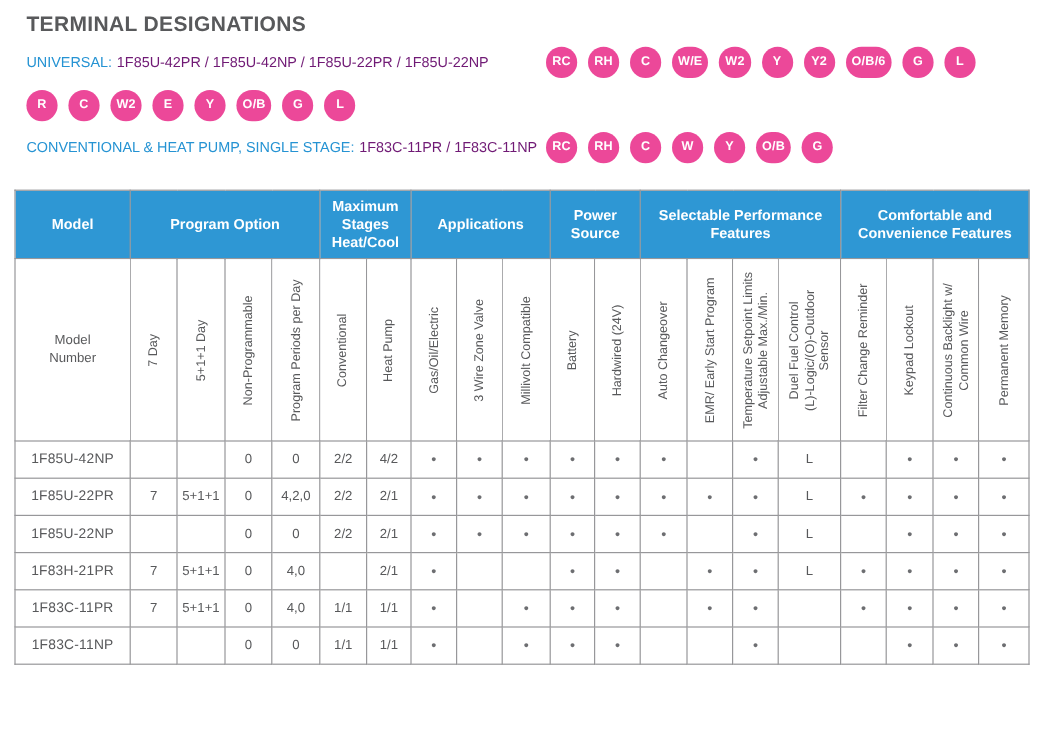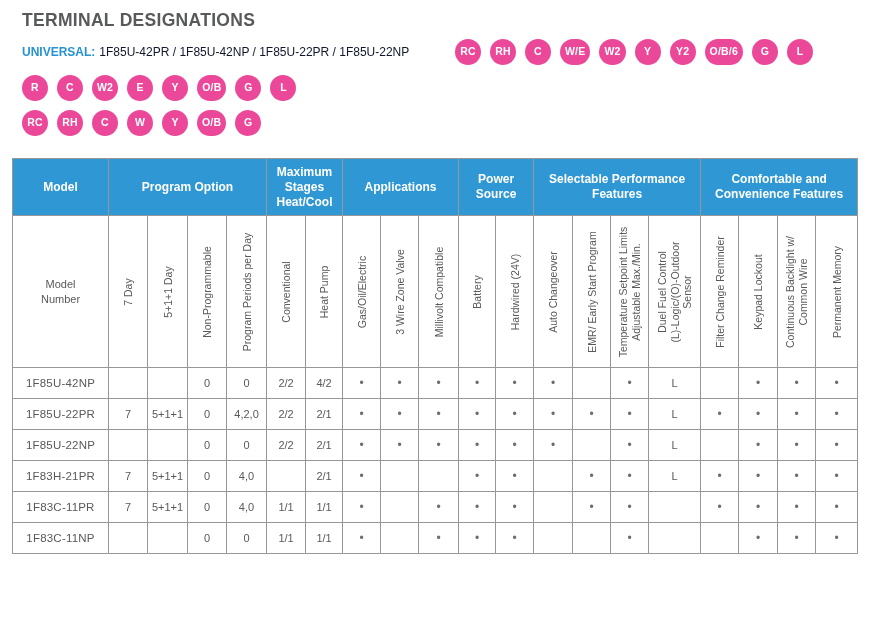--- a/index.html
+++ b/index.html
@@ -6,22 +6,22 @@
   html,body { margin:0; padding:0; background:#fff; }
   body { width:869px; height:622px; font-family:"Liberation Sans", sans-serif; }
   .page { position:relative; width:869px; height:622px; background:#fff; overflow:hidden; }
 
   
   .intro { position:relative; height:158px; }
   .title { position:absolute; top:10px; left:22px; margin:0; font-size:17.5px; font-weight:bold;
            color:#58595B; letter-spacing:0.3px; }
   .intro-row { position:absolute; left:22px; right:6px; height:27px; display:flex; align-items:center; }
   .intro-row .txt { flex:0 0 433px; font-size:12px; white-space:nowrap; overflow:visible; }
-  .lbl { color:#2593D3; font-weight:bold; }
-  .models { color:#0f172a; margin-left:4px; }
+  .lbl { color:#2593D3; font-weight:normal; }
+  .models { color:#701a75; margin-left:4px; }
   .badges { display:flex; align-items:center; gap:9px; }
   .badge { display:inline-flex; align-items:center; justify-content:center; height:26px; min-width:26px;
            padding:0 5px; border-radius:13px; background:#ec4899; color:#fff; font-size:10.5px;
            font-weight:bold; line-height:1; letter-spacing:0.2px; }
 
   
   table.spec { margin-left:12px; width:845px; border-collapse:collapse; table-layout:fixed; }
   table.spec th, table.spec td { border:1px solid #97979A; padding:0; }
   .hgroup { background:#2E97D4; color:#fff; font-size:12px; font-weight:bold; height:57px;
             text-align:center; vertical-align:middle; line-height:1.25; padding:0 2px;
@@ -65,20 +65,21 @@
             <span class="badge">C</span>
             <span class="badge">W2</span>
             <span class="badge">E</span>
             <span class="badge">Y</span>
             <span class="badge">O/B</span>
             <span class="badge">G</span>
             <span class="badge">L</span>
           </div>
         </div>
         <div class="intro-row" style="top: 109px;">
+          <div class="txt"><span class="lbl">CONVENTIONAL &amp; HEAT PUMP, SINGLE STAGE:</span><span class="models">1F83C-11PR / 1F83C-11NP</span></div>
           <div class="badges">
             <span class="badge">RC</span>
             <span class="badge">RH</span>
             <span class="badge">C</span>
             <span class="badge">W</span>
             <span class="badge">Y</span>
             <span class="badge">O/B</span>
             <span class="badge">G</span>
           </div>
         </div>

